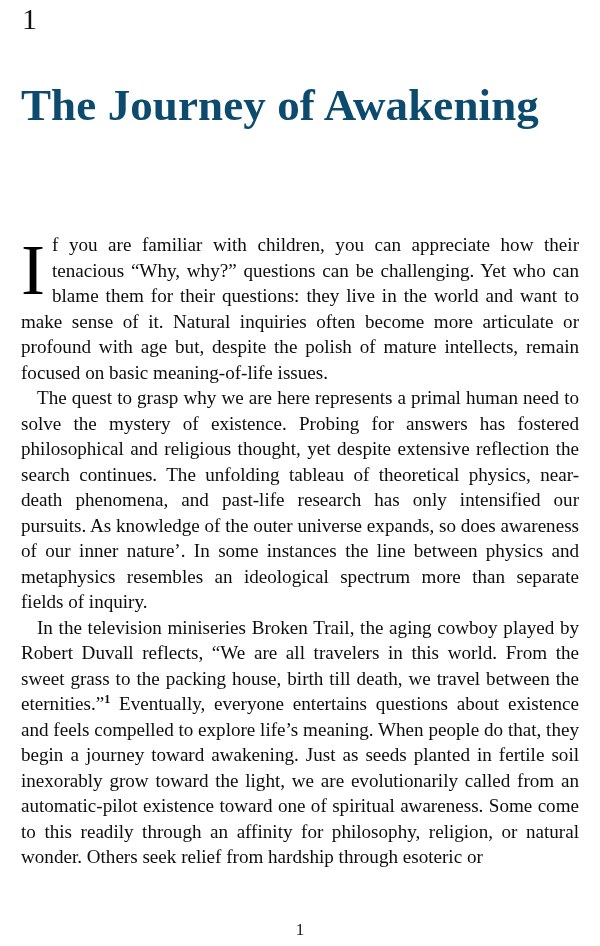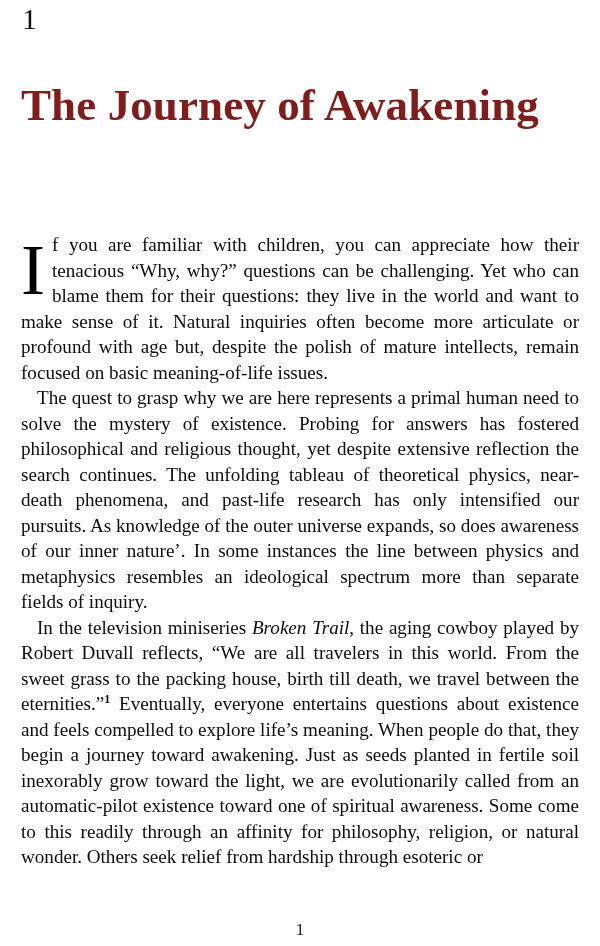--- a/index.html
+++ b/index.html
@@ -32,21 +32,21 @@
   }
 
   
   .chapter-title {
     position: absolute;
     left: 21px;
     top: 48px;
     font-size: 45px;
     line-height: 54px;
     letter-spacing: 0.1px;
-    color: #7f1d1d;
+    color: #0c4a6e;
     white-space: nowrap;
   }
 
   
   .body-block {
     position: absolute;
     left: 21px;
     top: 232px;
     width: 558px;
     font-size: 19.1px;
@@ -69,21 +69,20 @@
     float: left;
     font-size: 72px;
     line-height: 60px;
     padding: 6px 7px 0 0;
     margin-top: 2px;
     font-weight: normal;
     color: #000000;
   }
 
   .italic-title {
-    font-style: italic;
   }
 
   .footnote-ref {
     font-size: 12px;
     font-weight: bold;
     vertical-align: super;
     line-height: 0;
   }
 
   

